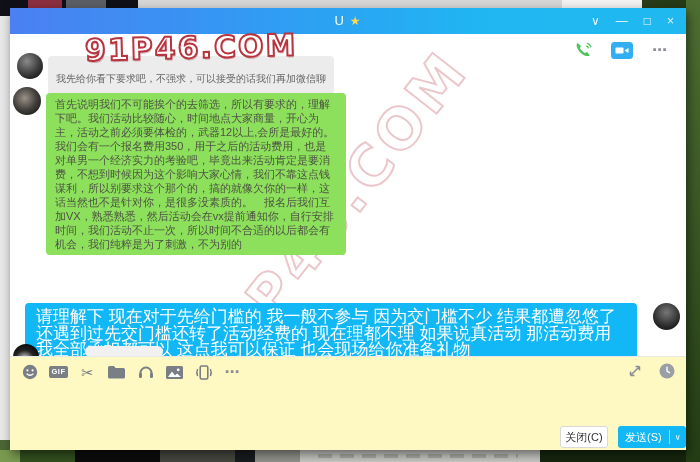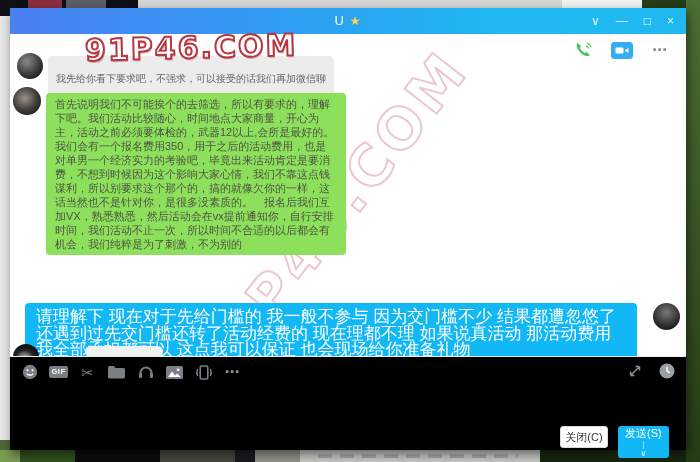--- a/index.html
+++ b/index.html
@@ -79,36 +79,36 @@
   .b3 { left:15px; top:295px; width:612px; background:#12b7f5; color:#fff;
     font-size:17px; line-height:16.5px; padding:6px 11px; }
   .stub { position:absolute; left:75px; top:338px; width:78px; height:11px;
     background:#f1f1f1; border-radius:6px; z-index:2; }
 
   .timestamp { position:absolute; left:0; top:274px; width:100%; text-align:center;
     font-size:10.5px; color:#9b9b9b; z-index:2; }
 
   
   .panel { position:absolute; left:0; top:348px; width:100%; height:94px;
-    background:#000000; border-top:1px solid #e9e9e9; z-index:4; }
+    background:#fef9c3; border-top:1px solid #e9e9e9; z-index:4; }
   .toolbar { position:absolute; left:10px; top:6px; display:flex; gap:10px; align-items:center; }
   .tbtn { width:19px; height:18px; display:flex; align-items:center; justify-content:center;
     cursor:pointer; }
   .gif-box { background:#7a7e85; color:#fff; font-size:7.5px; font-weight:bold;
     padding:2px 2.5px; border-radius:2px; line-height:1; letter-spacing:.5px; }
   .scissors { color:#7a7e85; font-size:15px; line-height:1; }
   .tools-right { position:absolute; right:10px; top:5px; display:flex; gap:13px; align-items:center; }
   .msg-input { position:absolute; left:0; top:32px; width:100%; height:36px; cursor:text; }
 
   .btn-close { position:absolute; left:550px; top:69px; width:48px; height:22px;
     background:#fff; border:1px solid #d9d9d9; border-radius:3px; font-size:11px; color:#333;
     display:flex; align-items:center; justify-content:center; cursor:pointer; }
-  .btn-send { position:absolute; left:608px; top:69px; height:32px;
+  .btn-send { position:absolute; left:608px; top:69px; height:22px;
     background:#12b7f5; border-radius:3px; color:#fff; display:flex; align-items:center;
-    font-size:11px; cursor:pointer;flex-direction:column; }
+    font-size:11px; cursor:pointer; }
   .btn-send .lbl { padding:0 7px; }
   .btn-send .div { width:1px; height:14px; background:rgba(255,255,255,.5); }
   .btn-send .chev { width:16px; text-align:center; font-size:8px; }
 </style>
 </head>
 <body>
 
 <div class="desktop">
   <div class="bg-thumbs">
     <div class="bg-thumb-red"></div>

